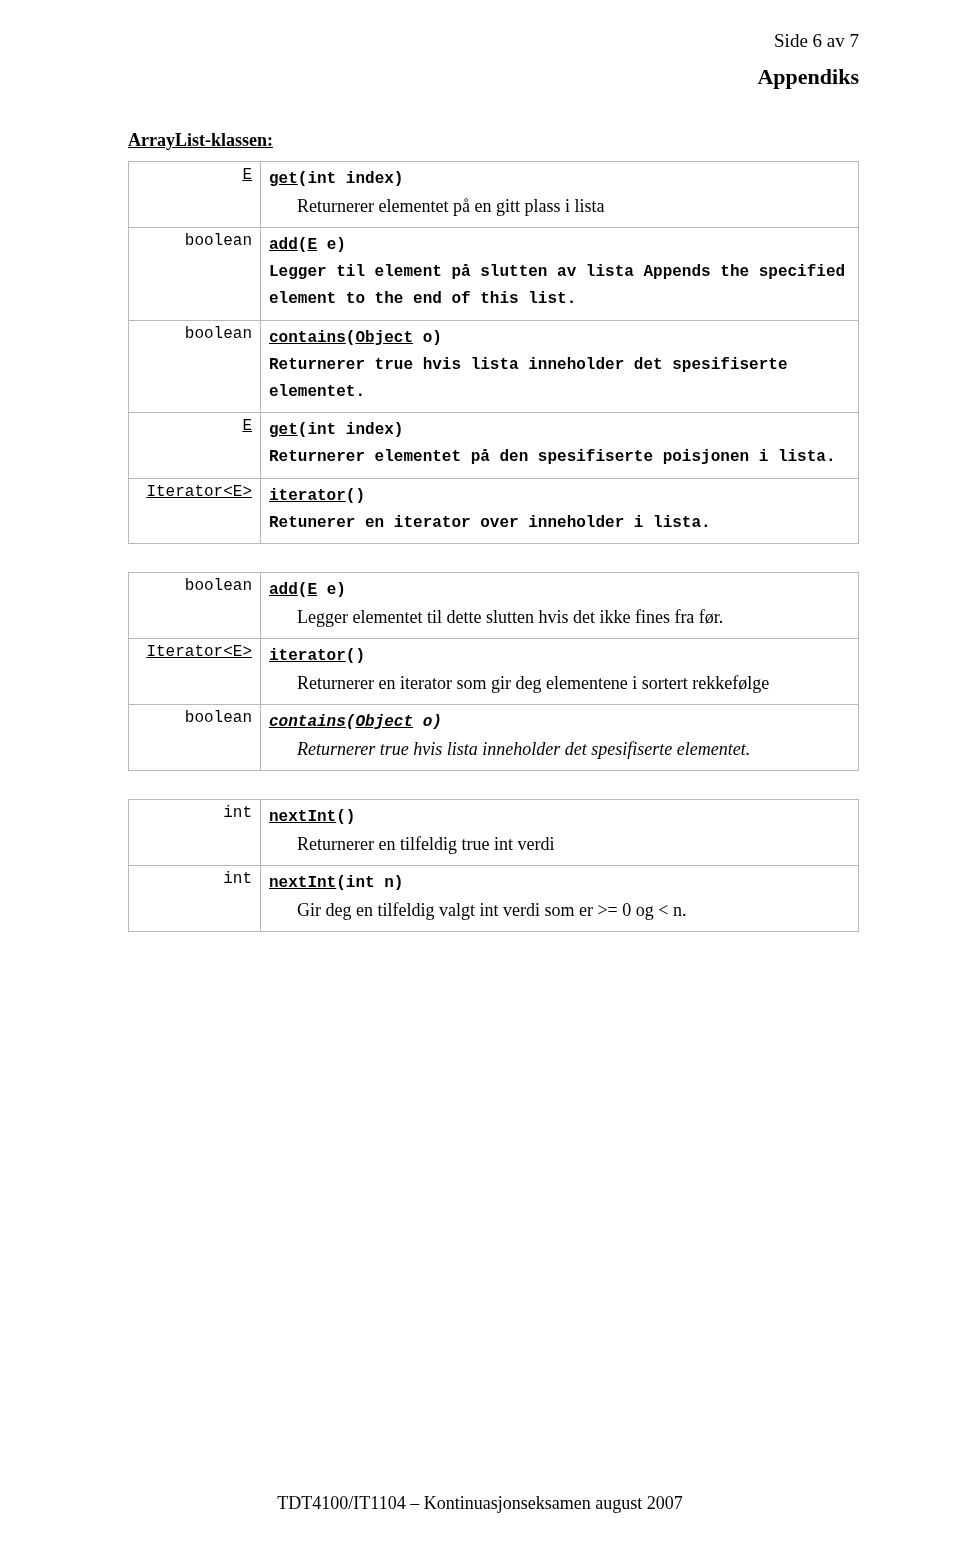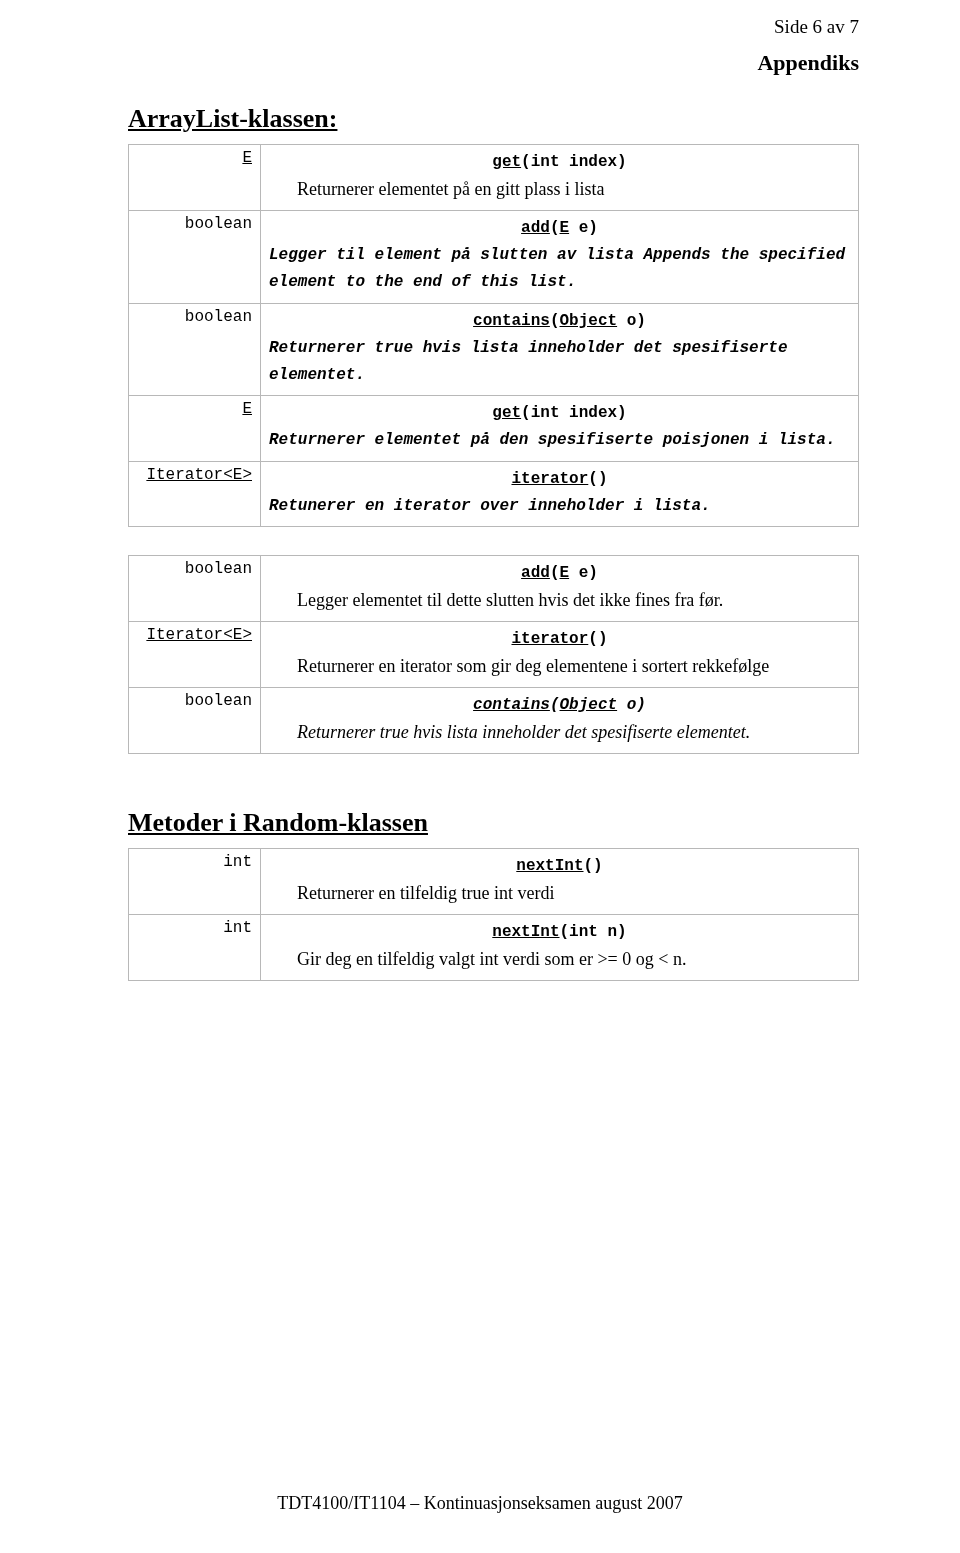--- a/index.html
+++ b/index.html
@@ -7,44 +7,44 @@
     margin: 0;
     padding: 0;
     background: #fff;
     font-family: "Times New Roman", Times, serif;
     color: #000;
   }
   .page {
     width: 948px;
     min-height: 1553px;
     margin: 0 auto;
-    padding: 16px 95px 30px 122px;
+    padding: 30px 95px 30px 122px;
     position: relative;
   }
   .page-number {
     text-align: right;
     font-size: 19px;
     margin-bottom: 12px;
   }
   h2.appendix-title {
     font-size: 22px;
     font-weight: bold;
     margin: 4px 0 22px 0;
     text-align: right;
   }
   .section-lead {
     font-size: 19px;
     font-weight: bold;
     margin: 0 0 20px 0;
   }
   .section-head {
-    font-size: 26px;
+    font-size: 18px;
     font-weight: bold;
     text-decoration: underline;
-    margin: 28px 0 10px 0;
+    margin: 40px 0 10px 0;
   }
   table.api {
     border-collapse: collapse;
     width: 100%;
     margin-top: 2px;
   }
   table.api td {
     border: 1px solid #b8b8b8;
     padding: 4px 8px 6px 8px;
     vertical-align: top;
@@ -52,28 +52,26 @@
   }
   table.api td.ret {
     width: 132px;
     text-align: right;
     font-family: "Courier New", Courier, monospace;
     font-size: 16px;
     white-space: nowrap;
   }
   .mono {
     font-family: "Courier New", Courier, monospace;
-    font-style: italic;
   }
   .sig {
     font-family: "Courier New", Courier, monospace;
     font-weight: bold;
     font-size: 16px;
     line-height: 1.7;
-    text-align: center;
   }
   .sig .ul { text-decoration: underline; }
   .desc {
     font-size: 16px;
     line-height: 1.7;
   }
   .desc.times { font-family: "Times New Roman", Times, serif; font-size: 18px; line-height:1.55;margin-left:28px;}
   .desc.bold { font-weight: bold; }
   .desc.italic { font-style: italic; }
   .sig.italic { font-style: italic; }
@@ -164,21 +162,20 @@
           <td>
             <div class="sig italic"><span class="ul">contains</span>(<span class="ul">Object</span> o)</div>
             <div class="desc times italic">Returnerer true hvis lista inneholder det spesifiserte elementet.</div>
           </td>
         </tr>
       </tbody>
   </table>
 
   <div class="spacer-lg"></div>
 
-  <div class="section-head">Metoder i Random-klassen</div>
 
   <table class="api">
     <tbody id="random-tbody">
         <tr>
           <td class="ret">int</td>
           <td>
             <div class="sig"><span class="ul">nextInt</span>()</div>
             <div class="desc times">Returnerer en tilfeldig true int verdi</div>
           </td>
         </tr>

